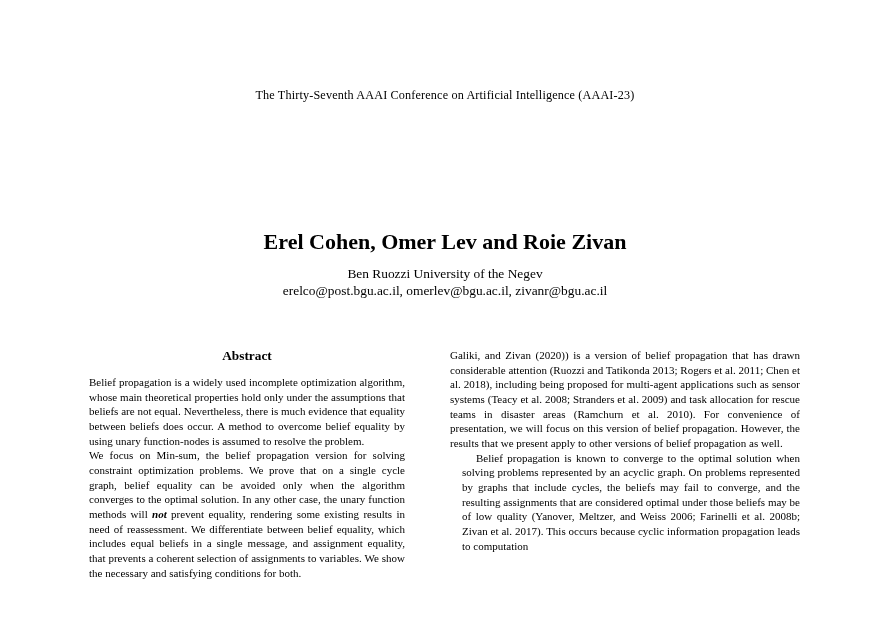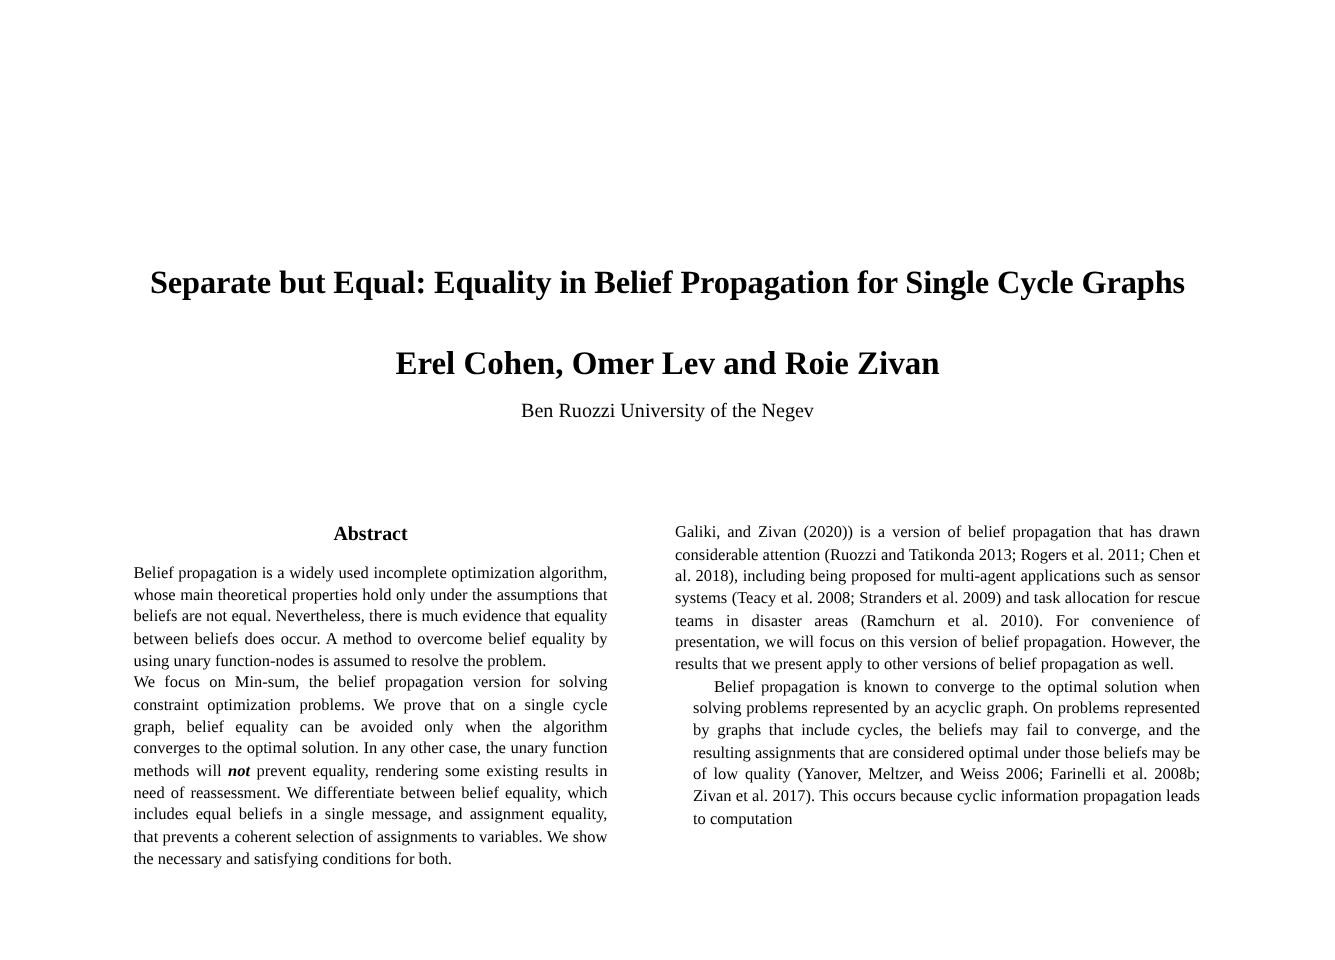--- a/index.html
+++ b/index.html
@@ -114,28 +114,27 @@
   p.body.indent { text-indent: 14px; margin-left: 12px; }
   p.body.no-indent { text-indent: 0; }
 
   em { font-style: italic; font-weight: bold; }
 </style>
 </head>
 <body>
 
 <div class="page">
 
+  <div class="venue-header">The Thirty-Seventh AAAI Conference on Artificial Intelligence (AAAI-23)</div>
 
-  <div class="title-block">
-    <h1 class="paper-title">Separate but Equal: Equality in Belief Propagation for Single Cycle Graphs</h1>
-  </div>
 
   <div class="author-block">
     <div class="authors">Erel Cohen, Omer Lev and Roie Zivan</div>
     <div class="affiliation">Ben Ruozzi University of the Negev</div>
+    <div class="emails">erelco@post.bgu.ac.il, omerlev@bgu.ac.il, zivanr@bgu.ac.il</div>
   </div>
 
   <div class="columns">
 
     <div class="col col-left">
       <h2 class="section-heading">Abstract</h2>
       <p class="body no-indent">Belief propagation is a widely used incomplete optimization algorithm, whose main theoretical properties hold only under the assumptions that beliefs are not equal. Nevertheless, there is much evidence that equality between beliefs does occur. A method to overcome belief equality by using unary function-nodes is assumed to resolve the problem.</p>
       <p class="body no-indent"><span>We focus on Min-sum, the belief propagation version for solving constraint optimization problems. We prove that on a single cycle graph, belief equality can be avoided only when the algorithm converges to the optimal solution. In any other case, the unary function methods will </span><em>not</em><span> prevent equality, rendering some existing results in need of reassessment. We differentiate between belief equality, which includes equal beliefs in a single message, and assignment equality, that prevents a coherent selection of assignments to variables. We show the necessary and satisfying conditions for both.</span></p>
     </div>
 

